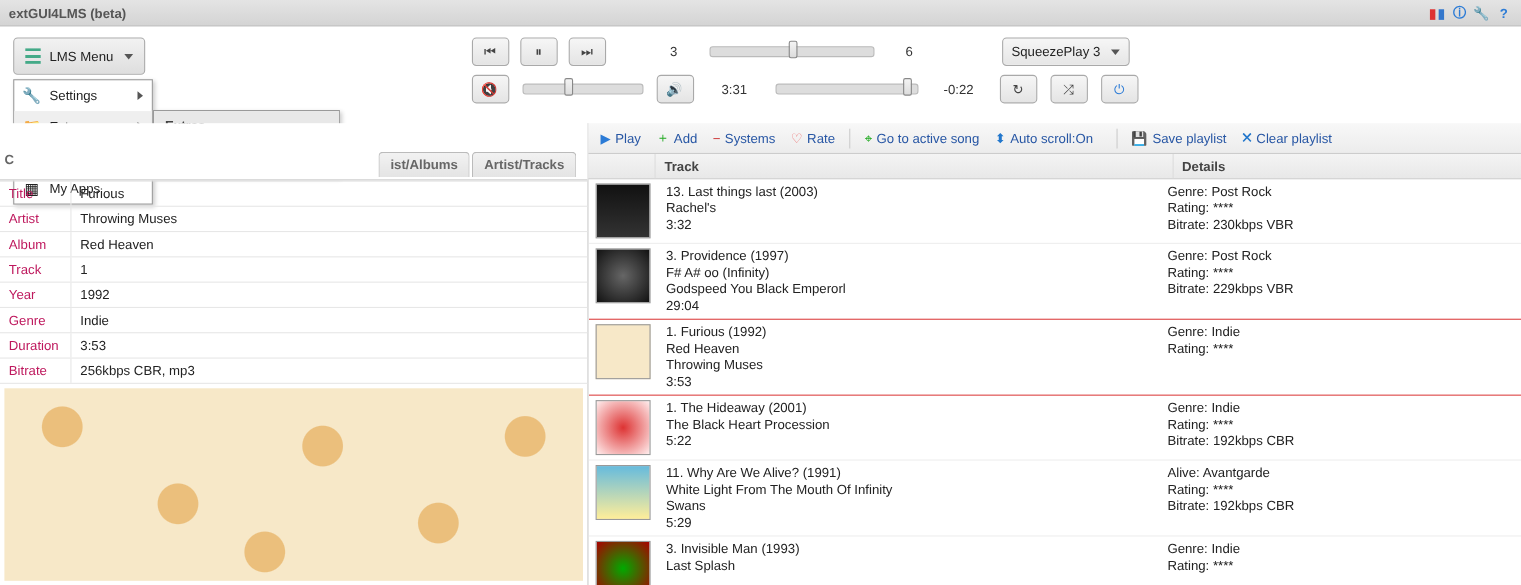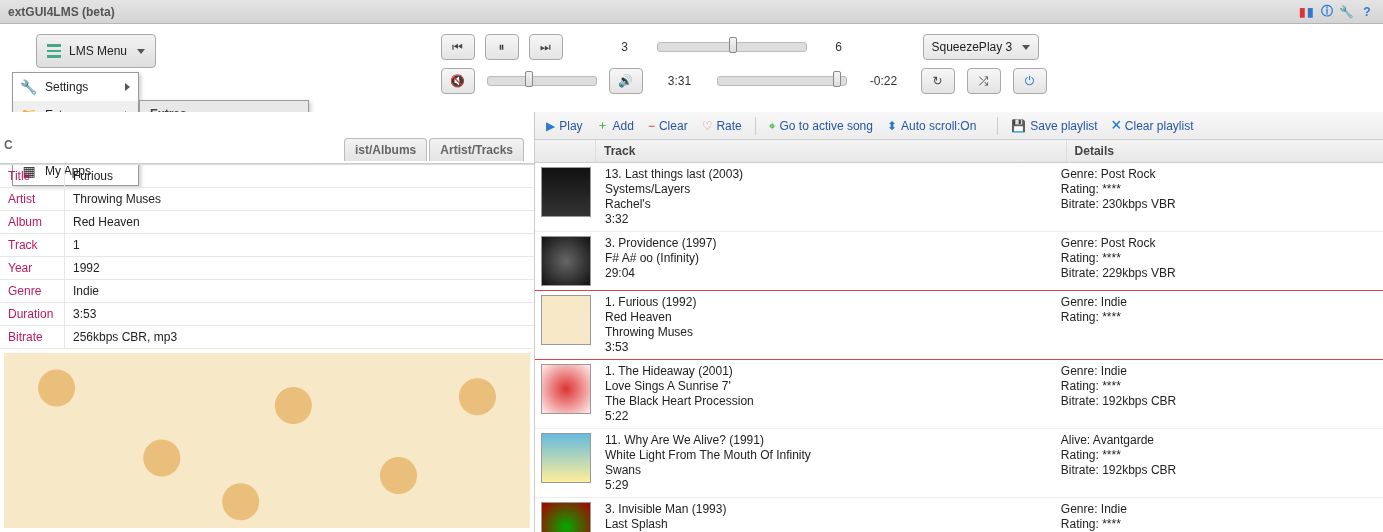--- a/index.html
+++ b/index.html
@@ -1,21 +1,21 @@
 <!DOCTYPE html>
 <html><head>
 <meta charset="utf-8">
 <style>
   * { box-sizing: border-box; font-family: "Segoe UI", Tahoma, Arial, sans-serif; font-size: 12px; }
   body { margin: 0; background: #fff; color: #222; width: 1383px; height: 532px; overflow: hidden; }
   .titlebar { height: 24px; background: linear-gradient(#e4e4e4,#d4d4d4); border-bottom:1px solid #b5b5b5; display:flex; align-items:center; padding:0 8px; font-weight:bold; color:#555; justify-content:space-between;}
   .titlebar .tools { display:flex; gap:4px; }
   .titlebar .tools span { width:16px; height:16px; display:inline-flex; align-items:center; justify-content:center; }
   .controlrow { height:88px; padding:10px 12px 0; display:flex; }
-  .menubutton { display:inline-flex; align-items:center; gap:8px; height:16px; padding:16px 10px; border:1px solid #a9a9a9; border-radius:4px; background:linear-gradient(#f2f2f2,#dedede); cursor:default; min-width:120px;margin-left:24px;}
+  .menubutton { display:inline-flex; align-items:center; gap:8px; height:16px; padding:16px 10px; border:1px solid #a9a9a9; border-radius:4px; background:linear-gradient(#f2f2f2,#dedede); cursor:default; min-width:120px;}
   .menubutton .menu-lines { width:14px; height:14px; display:inline-block; background:linear-gradient(#4a8 0 20%, transparent 20% 40%, #4a8 40% 60%, transparent 60% 80%, #4a8 80% 100%); }
   .menubutton .caret { margin-left:auto; width:0;height:0;border-left:4px solid transparent;border-right:4px solid transparent;border-top:5px solid #555; }
   .dropdown { position:absolute; top:72px; left:12px; width:127px; background:#fff; border:1px solid #9a9a9a; box-shadow:2px 2px 4px rgba(0,0,0,.2);}
   .dropdown .item { display:flex; align-items:center; gap:8px; padding:6px 8px; position:relative;}
   .dropdown .item.sel { background:#efefef;}
   .dropdown .item .chev { margin-left:auto; width:0;height:0;border-top:4px solid transparent;border-bottom:4px solid transparent;border-left:5px solid #555;}
   .submenu { position:absolute; top:100px; left:139px; width:170px; background:#fff; border:1px solid #9a9a9a; box-shadow:2px 2px 4px rgba(0,0,0,.2);}
   .submenu .hdr { background:#e8e8e8; padding:6px 10px; font-weight:bold; color:#444; border-bottom:1px solid #ccc;}
   .submenu .item { display:flex; align-items:center; gap:8px; padding:8px 10px;}
   .icon16 { width:16px; height:16px; display:inline-flex; align-items:center; justify-content:center; font-size:14px;}
@@ -213,21 +213,21 @@
       <span class="tb">
           <span style="color:#2b7bd6">▶</span>
           <span>Play</span>
         </span>
       <span class="tb">
           <span style="color:#2a2">＋</span>
           <span>Add</span>
         </span>
       <span class="tb">
           <span style="color:#c33">−</span>
-          <span>Clear</span>
+          <span>Systems</span>
         </span>
       <span class="tb">
           <span style="color:#e77">♡</span>
           <span>Rate</span>
         </span>
       <span class="sep"></span>
       <span class="tb">
           <span style="color:#2a2">⌖</span>
           <span>Go to active song</span>
         </span>
@@ -249,35 +249,35 @@
     <div class="headers">
       <div class="col-art"></div>
       <div class="col-track">Track</div>
       <div class="col-details">Details</div>
     </div>
     <div class="plist" id="plist">
         <div class="track">
           <div class="thumb-art s1"></div>
           <div class="info">
             <div>13. Last things last (2003)</div>
-            <div>Systems/Layers</div>
             <div>Rachel's</div>
             <div>3:32</div>
           </div>
           <div class="details">
             <div>Genre: Post Rock</div>
             <div>Rating: ****</div>
             <div>Bitrate: 230kbps VBR</div>
           </div>
         </div>
         <div class="track redline">
           <div class="thumb-art s2"></div>
           <div class="info">
             <div>3. Providence (1997)</div>
             <div>F# A# oo (Infinity)</div>
+            <div>Godspeed You Black Emperorl</div>
             <div>29:04</div>
           </div>
           <div class="details">
             <div>Genre: Post Rock</div>
             <div>Rating: ****</div>
             <div>Bitrate: 229kbps VBR</div>
           </div>
         </div>
         <div class="track redline">
           <div class="thumb-art s3"></div>
@@ -289,21 +289,20 @@
           </div>
           <div class="details">
             <div>Genre: Indie</div>
             <div>Rating: ****</div>
           </div>
         </div>
         <div class="track">
           <div class="thumb-art s4"></div>
           <div class="info">
             <div>1. The Hideaway (2001)</div>
-            <div>Love Sings A Sunrise 7'</div>
             <div>The Black Heart Procession</div>
             <div>5:22</div>
           </div>
           <div class="details">
             <div>Genre: Indie</div>
             <div>Rating: ****</div>
             <div>Bitrate: 192kbps CBR</div>
           </div>
         </div>
         <div class="track">

